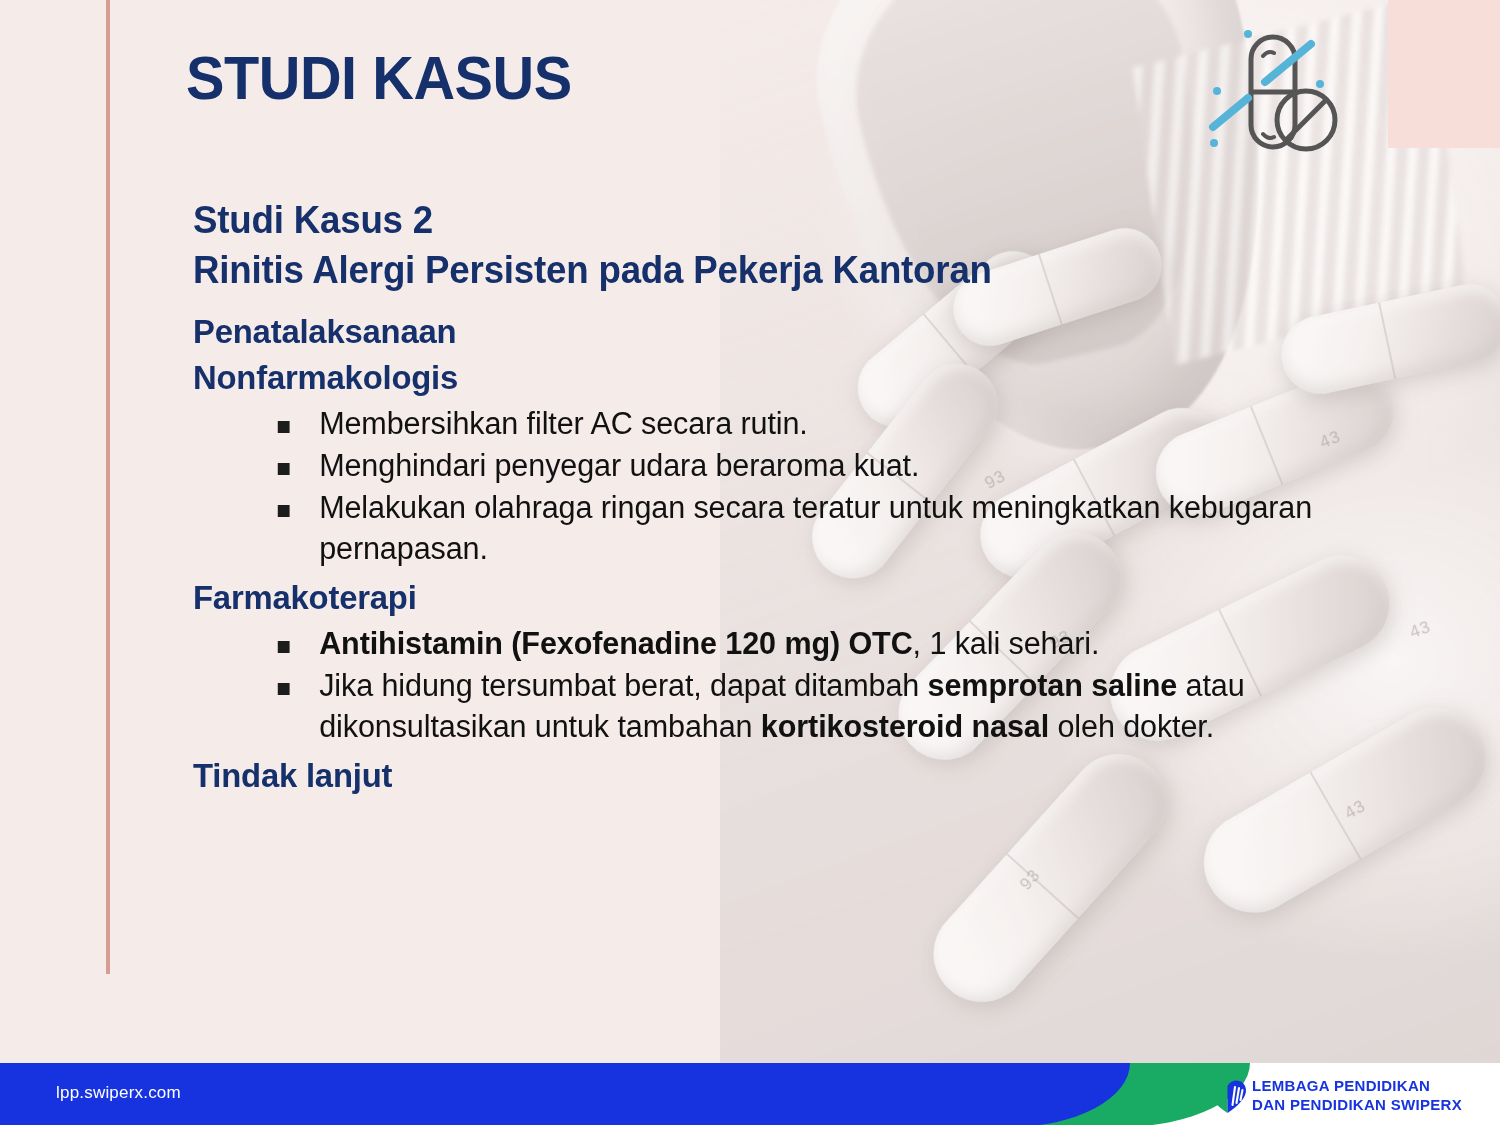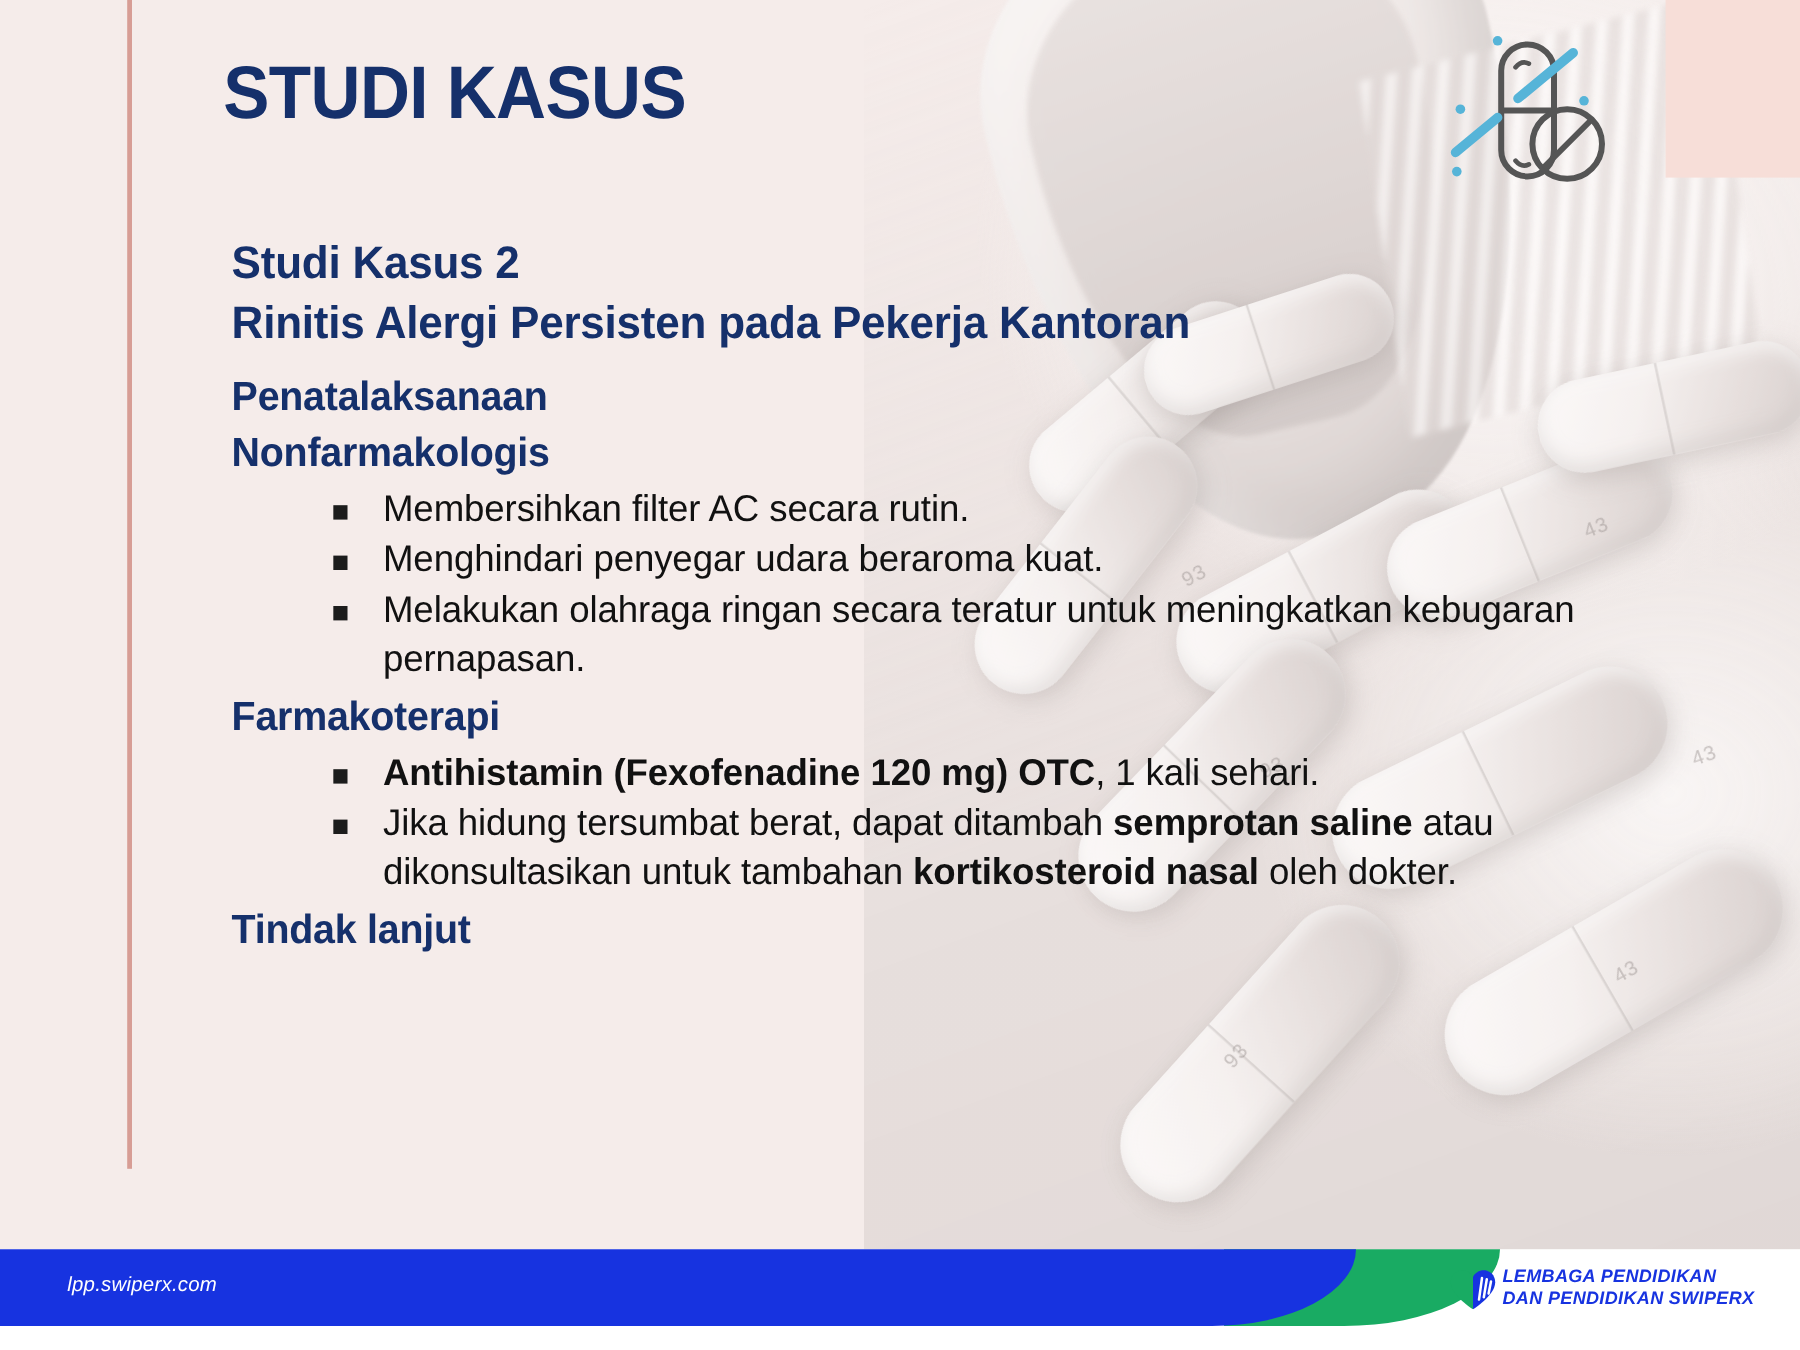--- a/index.html
+++ b/index.html
@@ -195,23 +195,22 @@
     background: #1c1c1c;
   }
   ul.bullets li b { font-weight: 700; }
 
   
   .footer {
     position: absolute;
     left: 0;
     bottom: 0;
     width: 1500px;
-    height: 84px;
+    height: 62px;
     background: #ffffff;
-    font-style: italic;
   }
   .footer-bar {
     position: absolute;
     left: 0;
     top: 0;
     width: 1130px;
     height: 64px;
     background: #1733e0;
     border-top-right-radius: 0;
     border-bottom-right-radius: 120px 64px;

